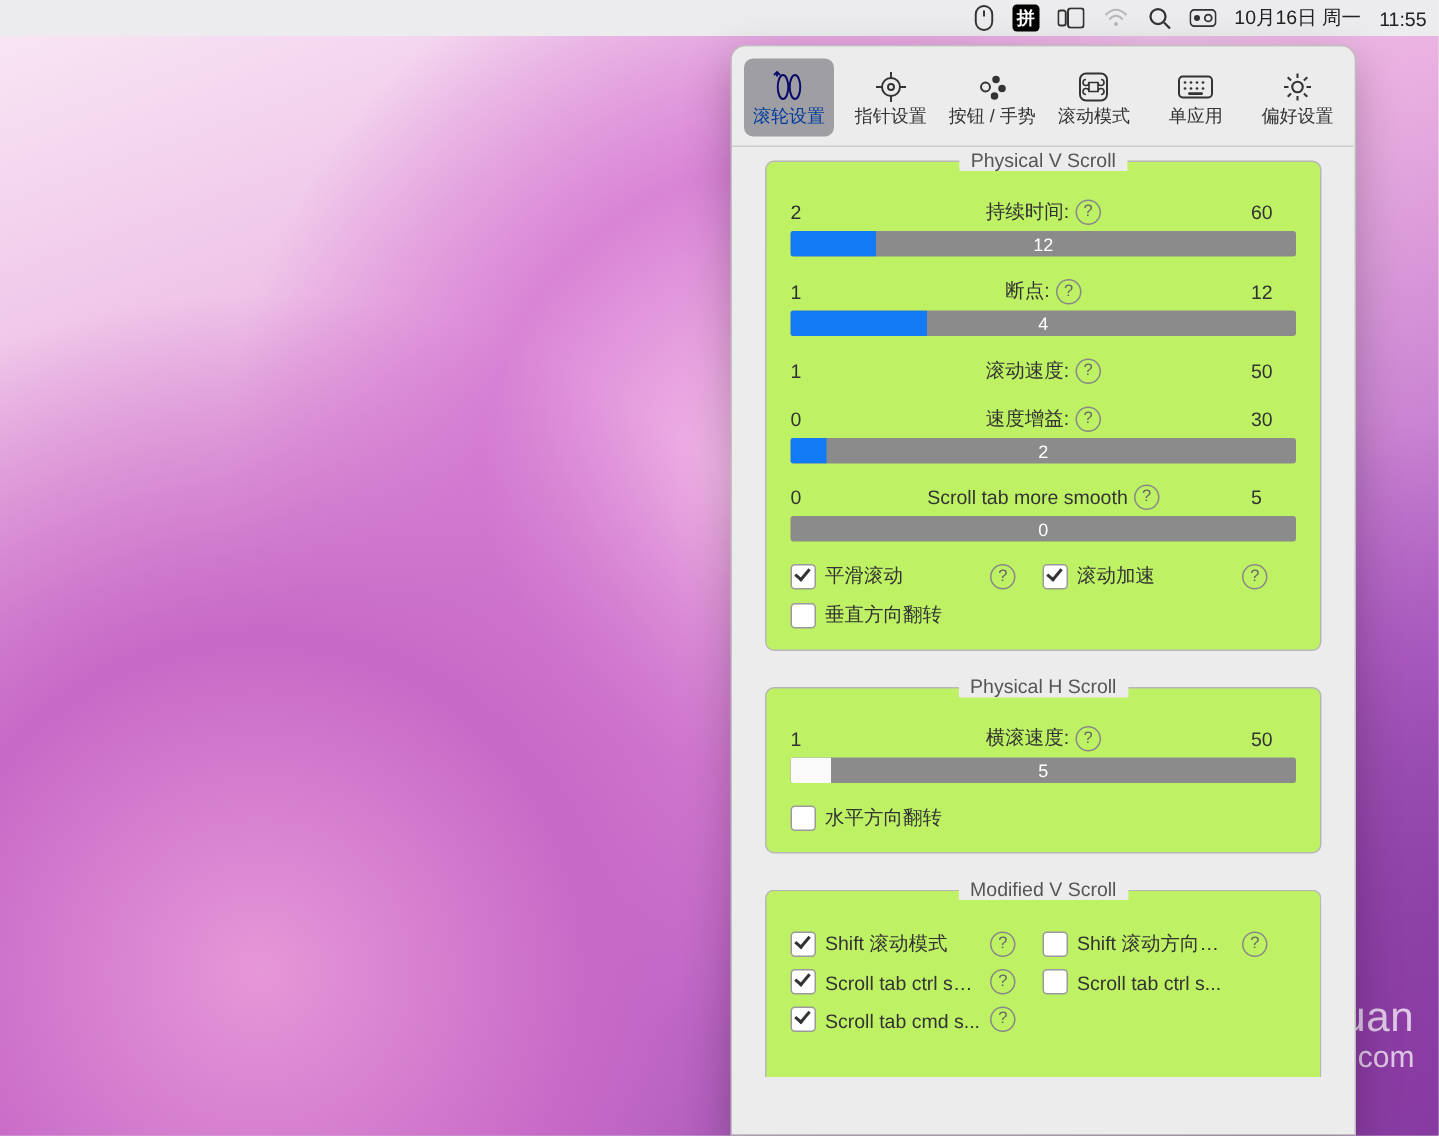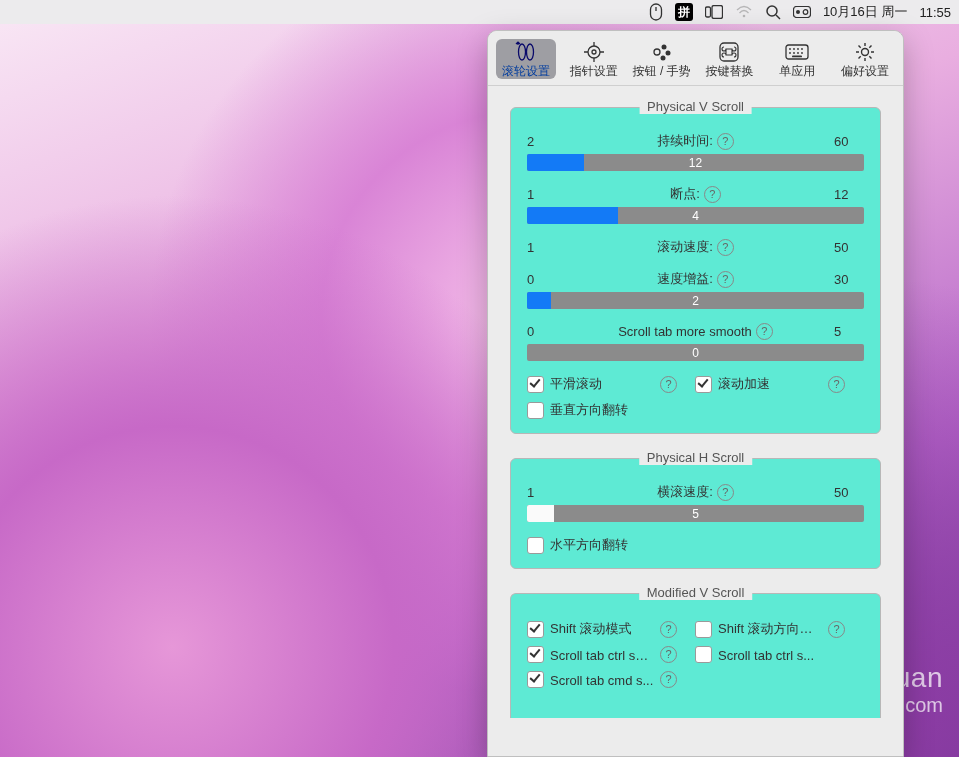--- a/index.html
+++ b/index.html
@@ -74,21 +74,21 @@
     padding: 8px 8px 6px 8px;
     border-bottom: 1px solid #cfcfcf;
     background: #ececec;
   }
   .tab {
     display: flex;
     flex-direction: column;
     align-items: center;
     justify-content: center;
     width: 60px;
-    height: 40px;
+    height: 52px;
     border-radius: 6px;
     font-size: 12px;
     color: #333;
     gap: 2px;
   }
   .tab.active {
     background: #9e9ea3;
     color: #003c9e;
   }
   .tab .ico { height: 22px; display:flex; align-items:center; justify-content:center; }
@@ -103,21 +103,21 @@
     overflow: hidden;
   }
 
   
   .group {
     position: relative;
     border: 1px solid #b7b7b7;
     border-radius: 6px;
     padding: 18px 16px 14px 16px;
     margin-bottom: 24px;
-    background: #5eead4;
+    background: #bef264;
   }
   .group-title {
     position: absolute;
     top: -9px;
     left: 50%;
     transform: translateX(-50%);
     background: #ececec;
     padding: 0 8px;
     font-size: 13px;
     color: #555;
@@ -317,21 +317,21 @@
       </span>
       <span class="lbl">按钮 / 手势</span>
     </div>
     <div class="tab">
       <span class="ico">
         <svg width="22" height="22" viewBox="0 0 22 22">
             <rect x="2" y="2" width="18" height="18" rx="4" fill="none" stroke="#333" stroke-width="1.3"></rect>
             <path d="M8 8 h6 v6 h-6 z M8 8 a2 2 0 1 1 -2 -2 M14 8 a2 2 0 1 0 2 -2 M8 14 a2 2 0 1 0 -2 2 M14 14 a2 2 0 1 1 2 2" fill="none" stroke="#333" stroke-width="1.1"></path>
           </svg>
       </span>
-      <span class="lbl">按键替换</span>
+      <span class="lbl">滚动模式</span>
     </div>
     <div class="tab">
       <span class="ico">
         <svg width="24" height="16" viewBox="0 0 24 16">
             <rect x="1" y="1" width="22" height="14" rx="2.5" fill="none" stroke="#333" stroke-width="1.3"></rect>
             <circle cx="5" cy="5" r="0.9" fill="#333"></circle>
             <circle cx="9" cy="5" r="0.9" fill="#333"></circle>
             <circle cx="13" cy="5" r="0.9" fill="#333"></circle>
             <circle cx="17" cy="5" r="0.9" fill="#333"></circle>
             <circle cx="5" cy="9" r="0.9" fill="#333"></circle>

